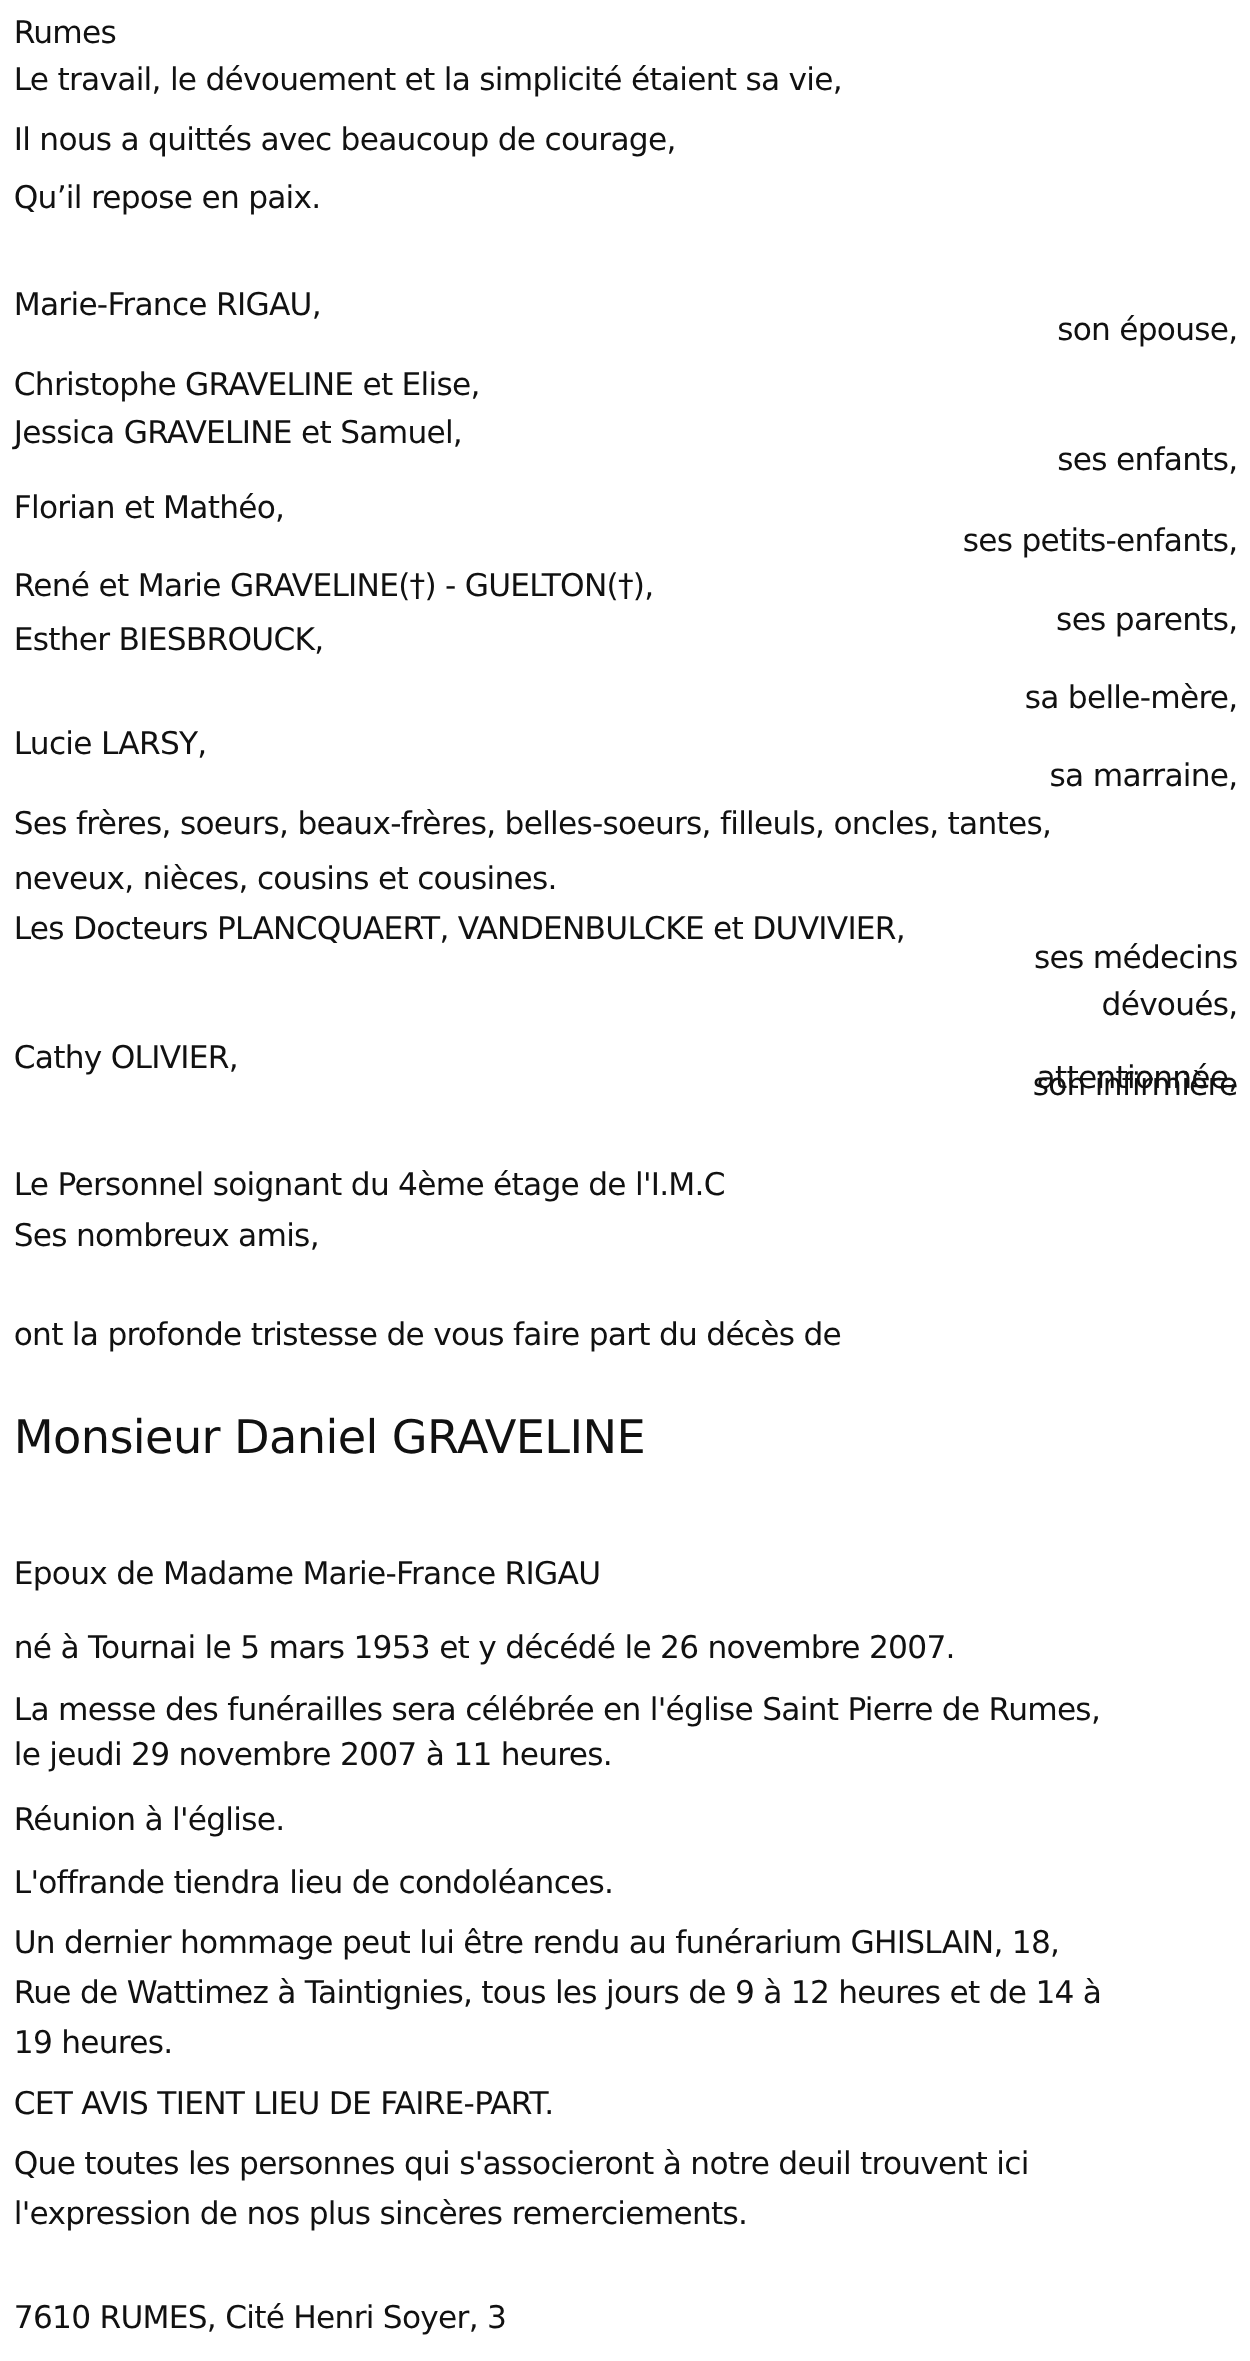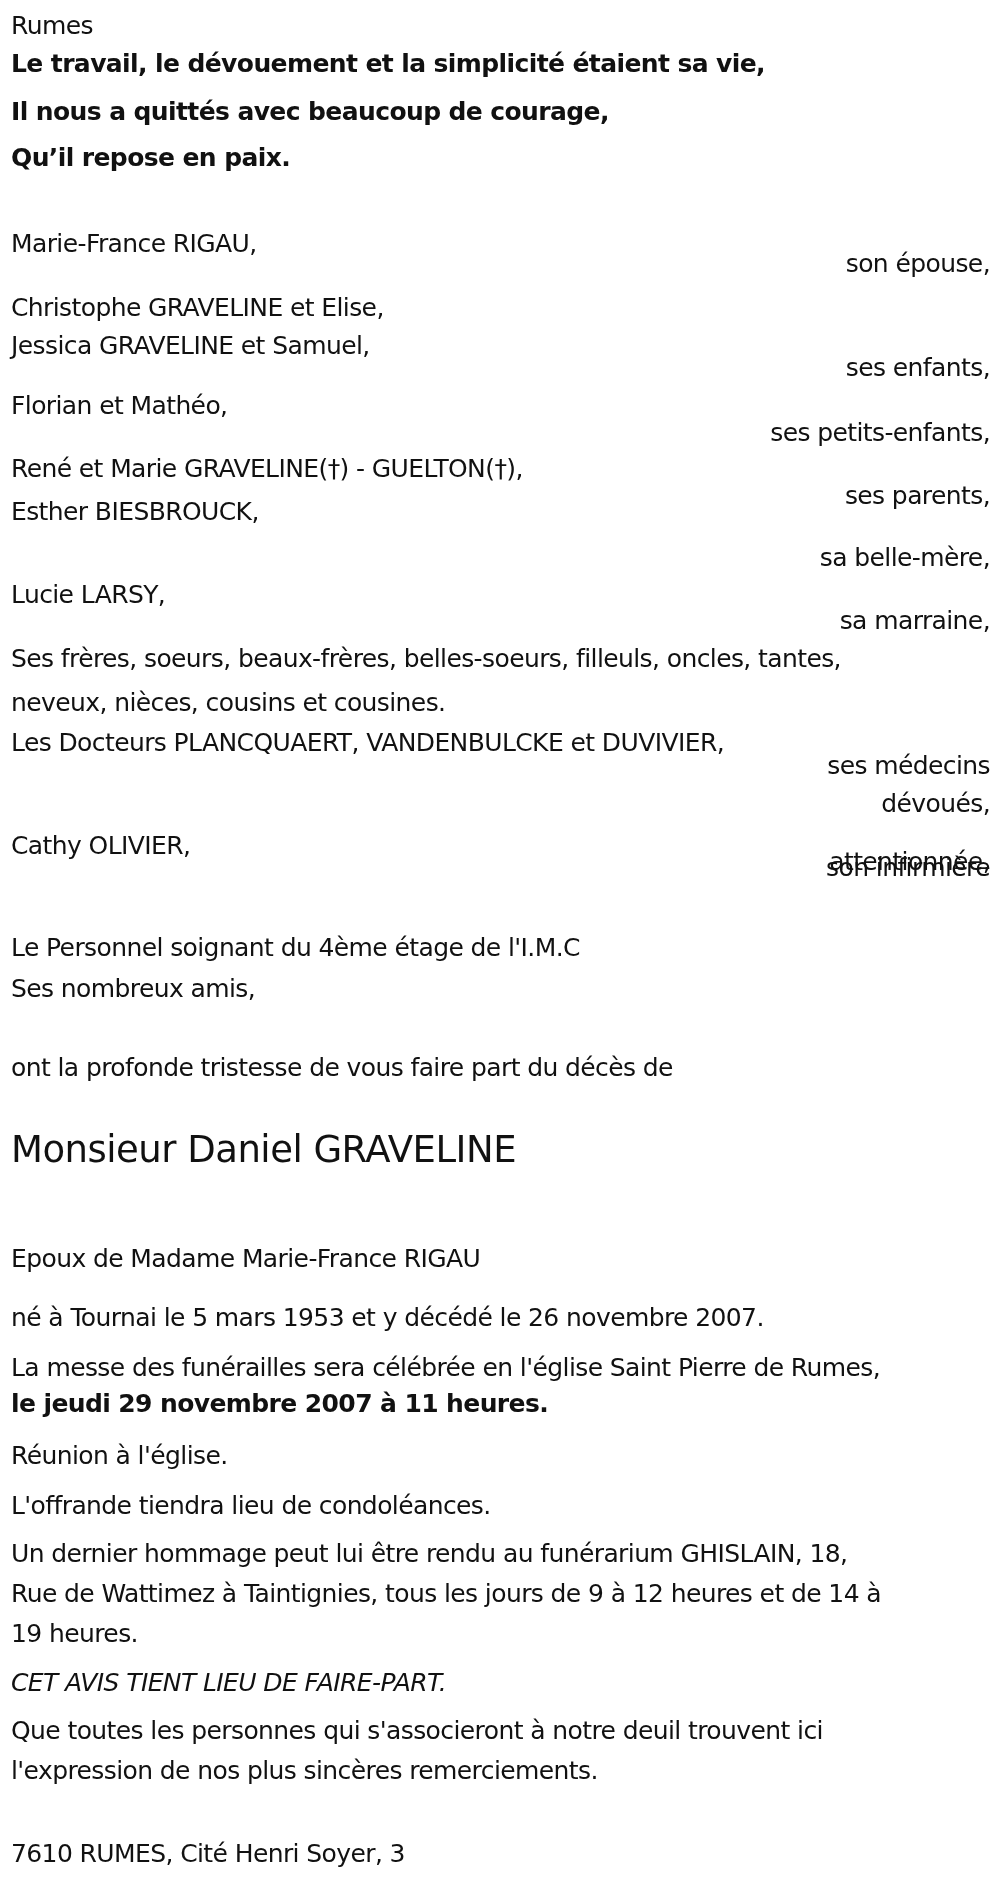--- a/index.html
+++ b/index.html
@@ -4,22 +4,22 @@
 <style>
   html, body { margin: 0; padding: 0; background: #ffffff; }
   body {
     width: 1000px; height: 1889px; position: relative; overflow: hidden;
     font-family: "DejaVu Sans", sans-serif; color: #111111;
   }
   .ln {
     position: absolute; left: 11px; white-space: nowrap;
     font-size: 25px; line-height: 40px; letter-spacing: -0.6px; text-align: center;
   }
-  .b { font-weight: bold; }
-  .i { font-style: italic; }
+  .b { font-weight: normal; }
+  .i { }
   .r { left: auto; right: 10px; text-align: right; }
   .h { font-size: 37px; font-weight: normal; line-height: 50px; letter-spacing: -0.5px; }
 </style>
 </head>
 <body>
 
 <div>
 
   <div class="ln" style="top:6px">Rumes</div>
   <div class="ln b" style="top:44px">Le travail, le dévouement et la simplicité étaient sa vie,</div>

